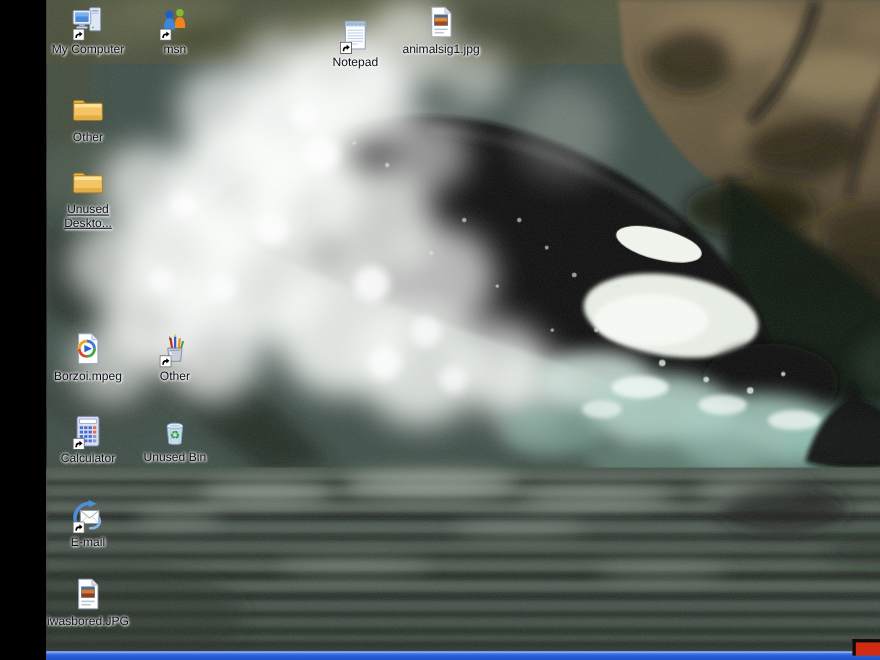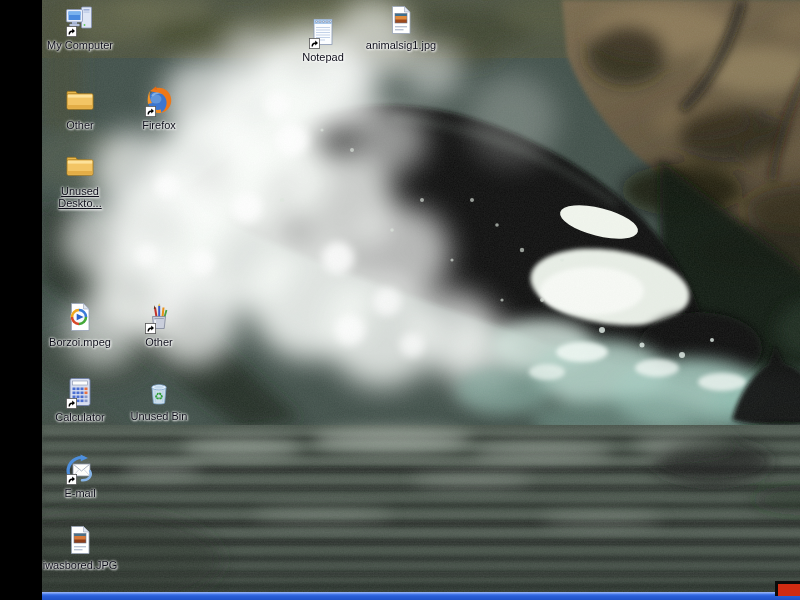--- a/index.html
+++ b/index.html
@@ -240,20 +240,35 @@
         <rect x="5.5" y="20" width="10" height="2" rx=".8" fill="#cdd8ec" stroke="#8694b8" stroke-width=".6"></rect>
       </svg>
       <svg class="sc" viewBox="0 0 11 11">
         <rect x=".4" y=".4" width="10.2" height="10.2" fill="#fff" stroke="#555" stroke-width=".8"></rect>
         <path d="M2.5,8.5 C2.5,5.5 4,4.2 6.2,4.4 L6.2,2.6 L9,5 L6.2,7.4 L6.2,5.9 C4.8,5.8 4,6.6 4,8.5 Z" fill="#000"></path>
       </svg>
     </div>
     <div class="lbl">My Computer</div>
   </div>
 
+  <div class="icon" style="left:75px;top:4px">
+    <div class="glyph">
+      <svg viewBox="0 0 32 32" width="32" height="32">
+        <circle cx="20.5" cy="7.6" r="3.4" fill="#86b832"></circle>
+        <path d="M15.6,21.5 C15.6,14 17.6,11.4 20.5,11.4 C23.4,11.4 25.4,14 25.4,21.5 Z" fill="#f0861a"></path>
+        <circle cx="11" cy="9.4" r="3.6" fill="#1e5fc4"></circle>
+        <path d="M5.8,23 C5.8,15 8,12.6 11,12.6 C14,12.6 16.2,15 16.2,23 Z" fill="#3c86e0"></path>
+      </svg>
+      <svg class="sc" viewBox="0 0 11 11">
+        <rect x=".4" y=".4" width="10.2" height="10.2" fill="#fff" stroke="#555" stroke-width=".8"></rect>
+        <path d="M2.5,8.5 C2.5,5.5 4,4.2 6.2,4.4 L6.2,2.6 L9,5 L6.2,7.4 L6.2,5.9 C4.8,5.8 4,6.6 4,8.5 Z" fill="#000"></path>
+      </svg>
+    </div>
+    <div class="lbl">msn</div>
+  </div>
 
 
   <div class="icon" style="left:239px;top:16px">
     <div class="glyph">
       <svg viewBox="0 0 32 32" width="32" height="32">
         <rect x="7" y="3.5" width="18" height="25" fill="#fbfdff" stroke="#8a98b4" stroke-width=".8"></rect>
         <rect x="7" y="3.5" width="18" height="4.5" fill="#a9c9ec"></rect>
         <circle cx="9.5" cy="5.7" r=".9" fill="#fff" stroke="#66708c" stroke-width=".5"></circle>
         <circle cx="13" cy="5.7" r=".9" fill="#fff" stroke="#66708c" stroke-width=".5"></circle>
         <circle cx="16.5" cy="5.7" r=".9" fill="#fff" stroke="#66708c" stroke-width=".5"></circle>
@@ -295,39 +310,20 @@
       <svg viewBox="0 0 32 32" width="32" height="32">
         <path d="M3,10.5 L3,8.6 C3,7.9 3.5,7.4 4.2,7.4 L11.5,7.4 L13.8,10 Z" fill="#e8b84e" stroke="#a87818" stroke-width=".7"></path>
         <rect x="3" y="9.8" width="26" height="15.5" rx="1.4" fill="#f3c565" stroke="#a87818" stroke-width=".8"></rect>
         <rect x="3.8" y="10.6" width="24.4" height="3" fill="#ffe9a8" opacity=".8"></rect>
         <rect x="3.8" y="21" width="24.4" height="3.5" fill="#dfa63e" opacity=".8"></rect>
       </svg>
     </div>
     <div class="lbl">Other</div>
   </div>
 
-  <div class="icon" style="left:75px;top:84px">
-    <div class="glyph">
-      <svg viewBox="0 0 32 32" width="32" height="32">
-        <circle cx="16" cy="17" r="11" fill="#3b76cf"></circle>
-        <ellipse cx="13" cy="15" rx="5.5" ry="4.5" fill="#6ea0dd" opacity=".75"></ellipse>
-        <path d="M9,12 C12,8 20,7 24,11" fill="none" stroke="#9cc4ea" stroke-width="2" opacity=".7"></path>
-        <path d="M7,7 C11,3 18,2.5 23,6 C27,9 29,14 28,19 C27,24 23,28 18,29 C22,26 24,22 23.5,17.5
-                 C23,13 20,9.5 15,8.5 C12,8 9,8 7,7 Z" fill="#ee7818"></path>
-        <path d="M5,20 C4,15 5,10 7,7 C6,12 7,16 9,19 Z" fill="#f49526"></path>
-        <path d="M18,29 C13,29.5 8,27 6,23 C10,26 15,26.5 18,25.5 Z" fill="#f08a20"></path>
-        <path d="M10,5 L13,2.2 L14.2,6 Z" fill="#e86a10"></path>
-      </svg>
-      <svg class="sc" viewBox="0 0 11 11">
-        <rect x=".4" y=".4" width="10.2" height="10.2" fill="#fff" stroke="#555" stroke-width=".8"></rect>
-        <path d="M2.5,8.5 C2.5,5.5 4,4.2 6.2,4.4 L6.2,2.6 L9,5 L6.2,7.4 L6.2,5.9 C4.8,5.8 4,6.6 4,8.5 Z" fill="#000"></path>
-      </svg>
-    </div>
-    <div class="lbl">Firefox</div>
-  </div>
 
   <div class="icon" style="left:-4px;top:150px">
     <div class="glyph">
       <svg viewBox="0 0 32 32" width="32" height="32">
         <path d="M3,10.5 L3,8.6 C3,7.9 3.5,7.4 4.2,7.4 L11.5,7.4 L13.8,10 Z" fill="#e8b84e" stroke="#a87818" stroke-width=".7"></path>
         <rect x="3" y="9.8" width="26" height="15.5" rx="1.4" fill="#f3c565" stroke="#a87818" stroke-width=".8"></rect>
         <rect x="3.8" y="10.6" width="24.4" height="3" fill="#ffe9a8" opacity=".8"></rect>
         <rect x="3.8" y="21" width="24.4" height="3.5" fill="#dfa63e" opacity=".8"></rect>
       </svg>
     </div>

